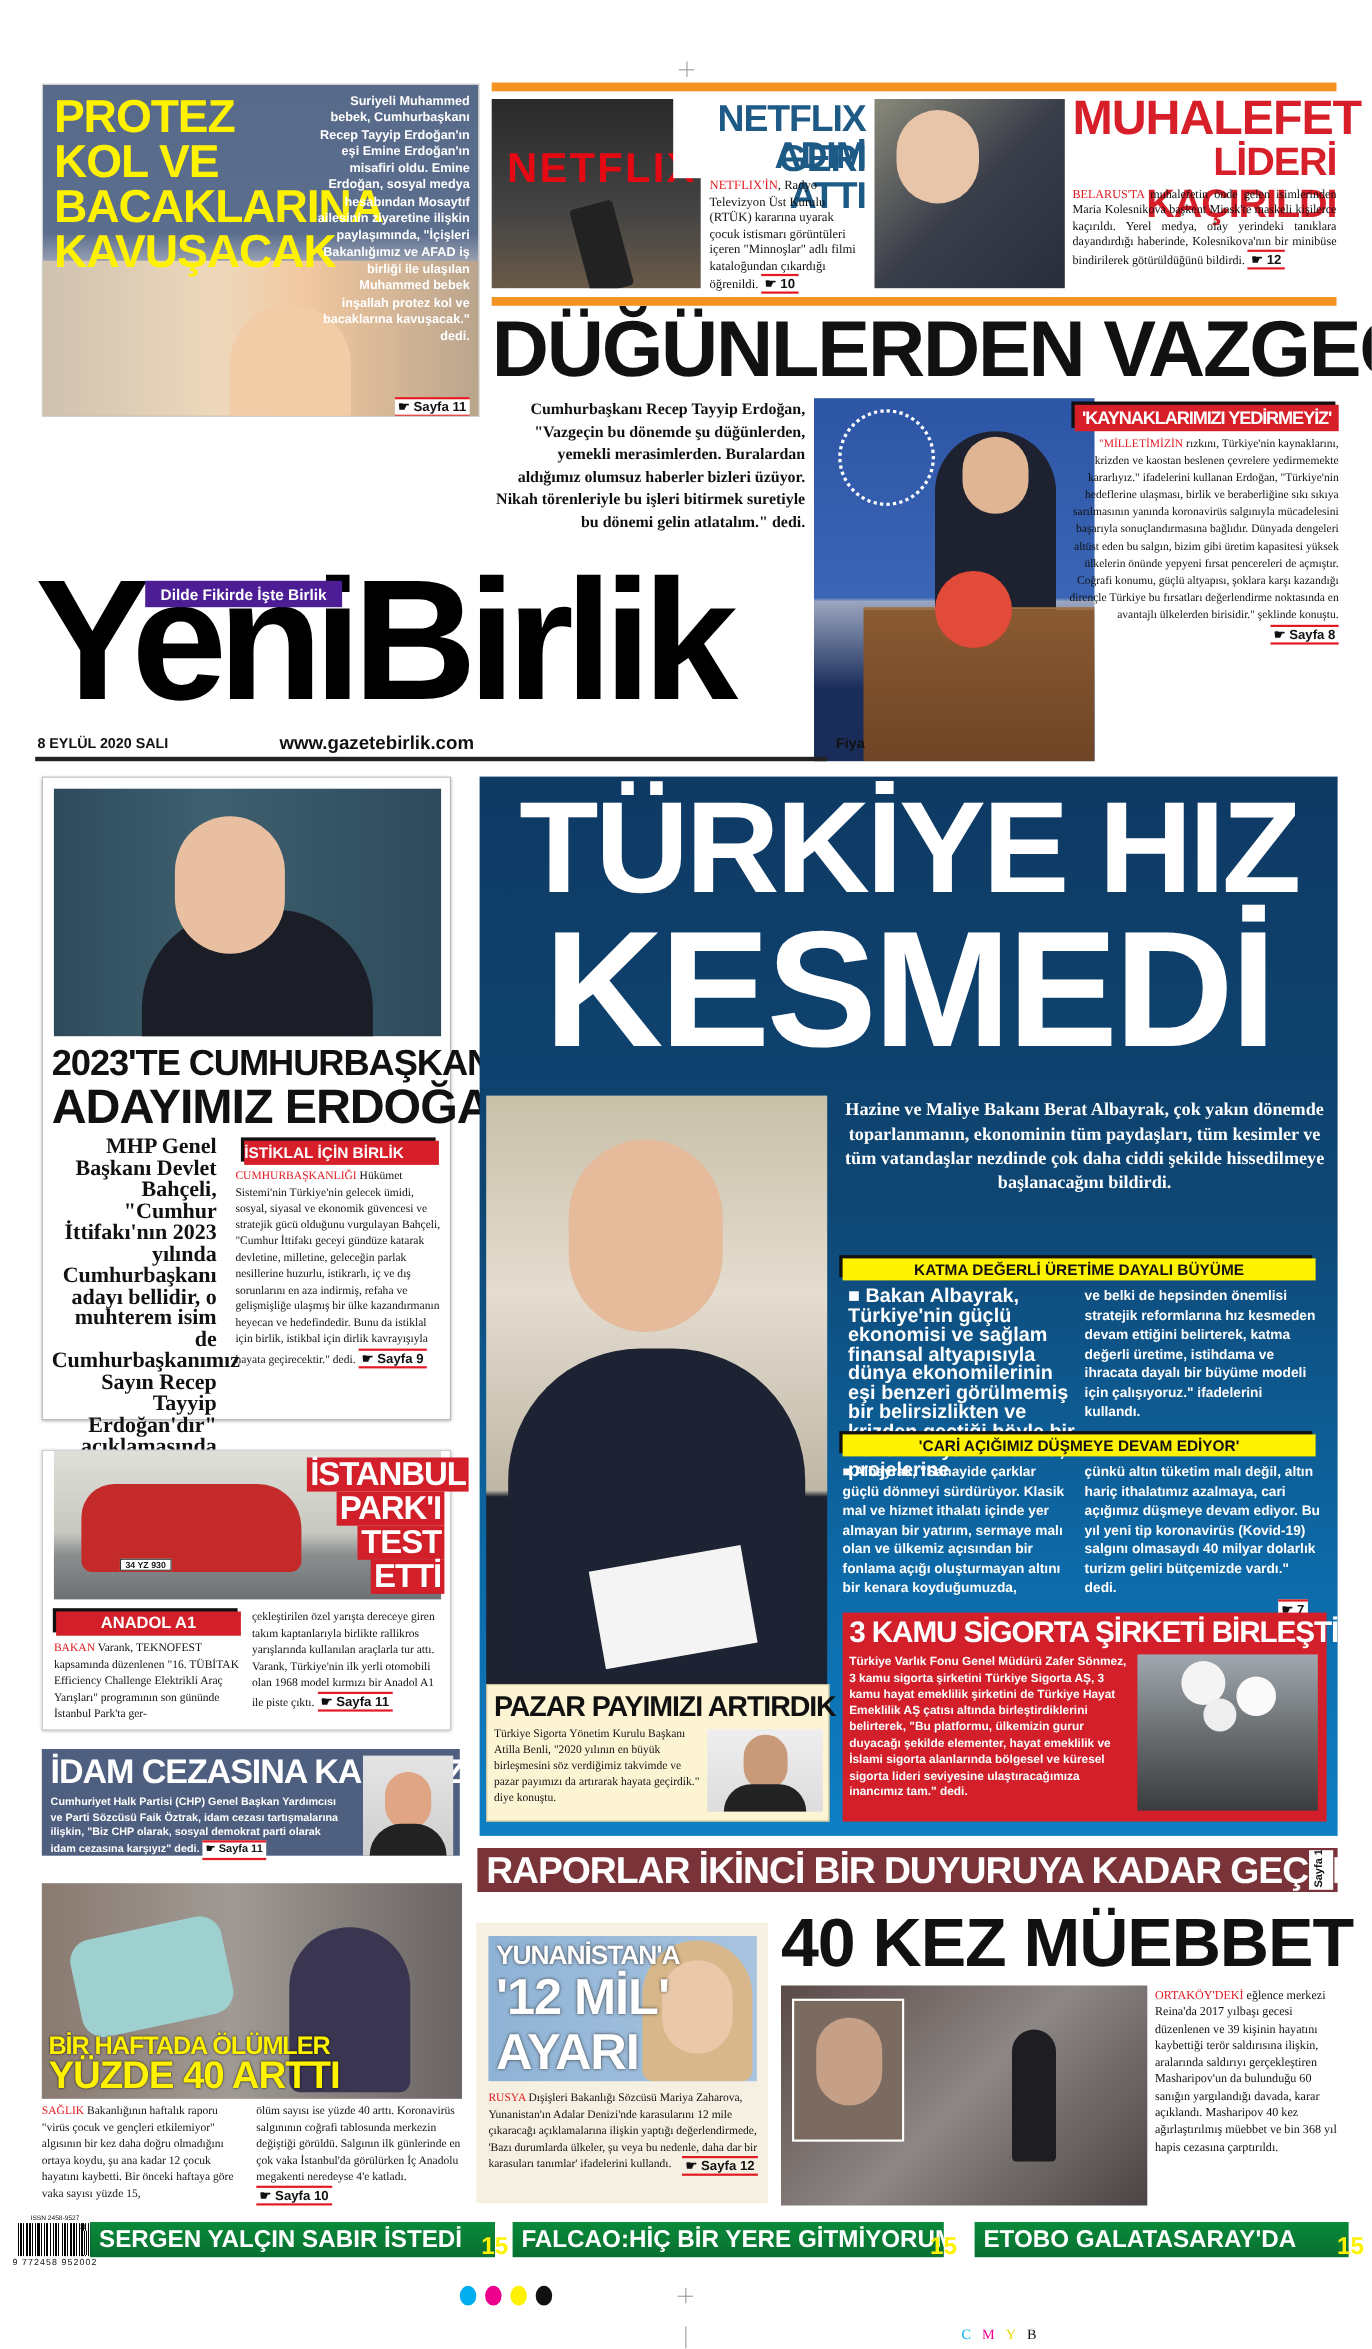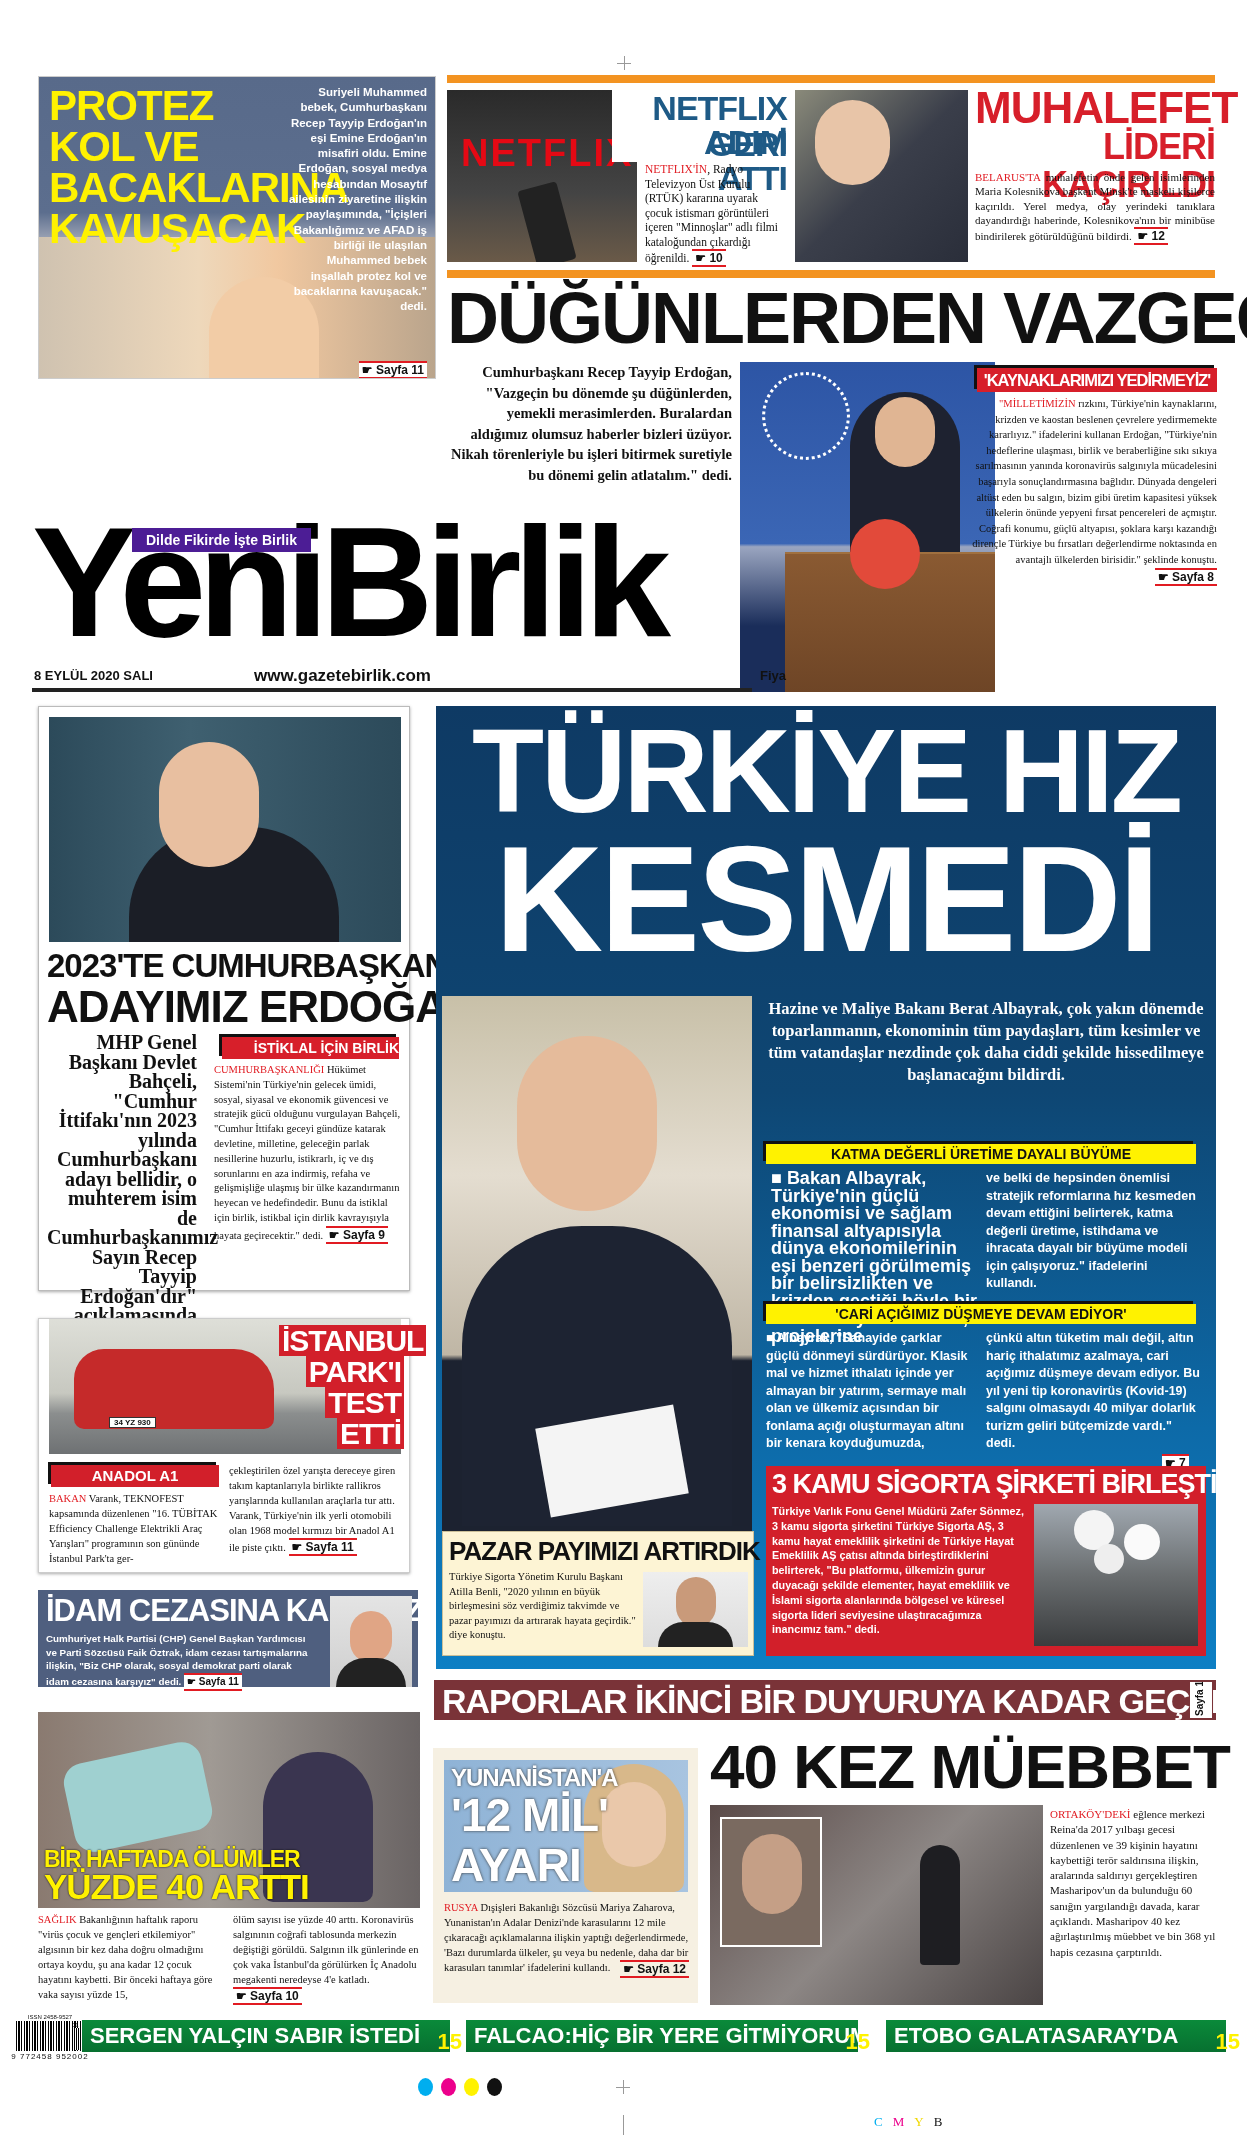--- a/index.html
+++ b/index.html
@@ -83,21 +83,21 @@
 </div>
 
 <div class="abs" style="left:38px;top:706px;width:372px;height:585px;border:1px solid #bbb;box-shadow:0 1px 3px #aaa;background:#fff">
   <div class="abs photo" style="left:10px;top:10px;width:352px;height:225px;background:linear-gradient(90deg,#2c4a5a,#3f6070 40%,#2c4a5a)">
     <div class="abs" style="left:80px;top:110px;width:210px;height:120px;border-radius:90px 90px 0 0;background:#1b1e26"></div>
     <div class="abs" style="left:110px;top:25px;width:100px;height:125px;border-radius:50px;background:#e8bfa0"></div>
   </div>
   <div class="abs cond" style="left:8px;top:240px;width:356px;font-size:33px;line-height:38px;text-align:center;white-space:nowrap">2023'TE CUMHURBAŞKANI</div>
   <div class="abs cond" style="left:8px;top:278px;width:356px;font-size:44px;line-height:44px;text-align:center;white-space:nowrap">ADAYIMIZ ERDOĞAN</div>
   <div class="abs serif" style="left:8px;top:326px;width:150px;font-size:20px;line-height:19.5px;font-weight:bold;text-align:right">MHP Genel Başkanı Devlet Bahçeli, "Cumhur İttifakı'nın 2023 yılında Cumhurbaşkanı adayı bellidir, o muhterem isim de Cumhurbaşkanımız Sayın Recep Tayyip Erdoğan'dır" açıklamasında bulundu.</div>
-  <div class="abs cond" style="left:183px;top:330px;width:177px;background:#d71f2a;color:#fff;font-size:14px;line-height:22px;text-align:right;box-shadow:-3px -3px 0 #111;letter-spacing:0">İSTİKLAL İÇİN BİRLİK</div>
+  <div class="abs cond" style="left:183px;top:330px;width:177px;background:#d71f2a;color:#fff;font-size:14px;line-height:22px;text-align:left;box-shadow:-3px -3px 0 #111;letter-spacing:0">İSTİKLAL İÇİN BİRLİK</div>
   <div class="abs serif" style="left:175px;top:356px;width:190px;font-size:10.5px;line-height:14.8px">
     <span class="red">CUMHURBAŞKANLIĞI</span><span> Hükümet Sistemi'nin Türkiye'nin gelecek ümidi, sosyal, siyasal ve ekonomik güvencesi ve stratejik gücü olduğunu vurgulayan Bahçeli, "Cumhur İttifakı geceyi gündüze katarak devletine, milletine, geleceğin parlak nesillerine huzurlu, istikrarlı, iç ve dış sorunlarını en aza indirmiş, refaha ve gelişmişliğe ulaşmış bir ülke kazandırmanın heyecan ve hedefindedir. Bunu da istiklal için birlik, istikbal için dirlik kavrayışıyla hayata geçirecektir." dedi.</span>
     <span class="sayfa" style="font-family:'Liberation Sans',sans-serif">Sayfa 9</span>
   </div>
 </div>
 
 <div class="abs" style="left:436px;top:706px;width:780px;height:963px;background:linear-gradient(#0e3a64 0%,#0e4673 40%,#0d6aa8 75%,#0d7fc4 100%)">
   <div class="abs cond" style="left:10px;top:6px;width:760px;color:#fff;font-size:118px;line-height:118px;text-align:center;white-space:nowrap;letter-spacing:-3px">TÜRKİYE HIZ</div>
   <div class="abs cond" style="left:10px;top:118px;width:760px;color:#fff;font-size:150px;line-height:150px;text-align:center;white-space:nowrap;letter-spacing:-3px">KESMEDİ</div>
   <div class="abs photo" style="left:6px;top:290px;width:310px;height:598px;background:linear-gradient(#c8c0a8,#e4ddd0 30%,#bfb6a5 60%,#1c2230 61%)">

